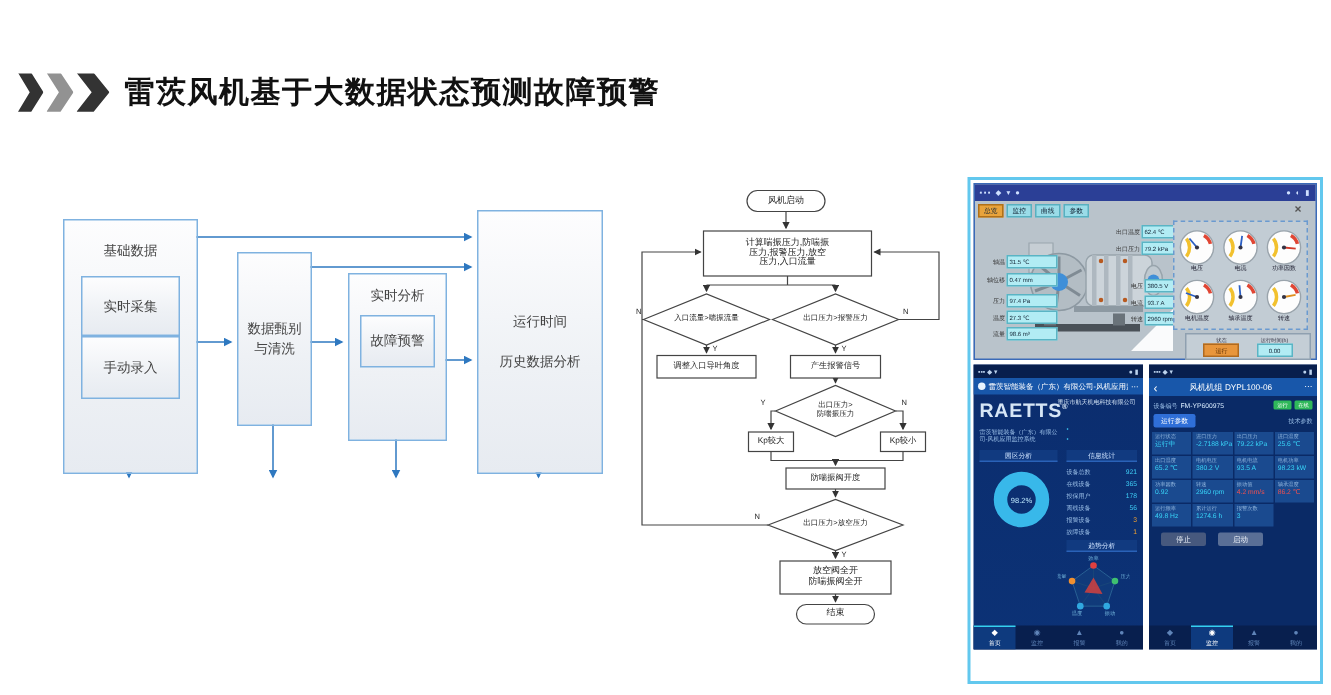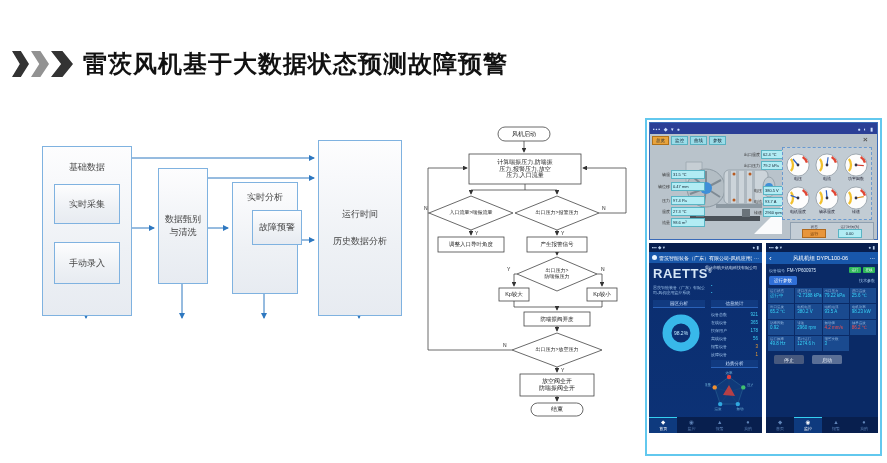--- a/index.html
+++ b/index.html
@@ -5,21 +5,21 @@
   html,body{margin:0;padding:0;background:#fff;}
   .canvas{position:relative;width:887px;height:463px;background:#fff;overflow:hidden;
     font-family:"Liberation Sans","DejaVu Sans",sans-serif;}
   
   .titlebar{position:absolute;left:12px;top:48px;display:flex;align-items:center;}
   .chev{display:inline-block;height:26px;margin-right:2px;
     clip-path:polygon(0 0,52% 0,100% 50%,52% 100%,0 100%,46% 50%);}
   .c1{width:17px;background:#333;}
   .c2{width:18px;background:#929292;}
   .c3{width:22px;background:#333;margin-right:10px;}
-  h1.title{margin:0;font-size:24px;font-weight:bold;color:#111;letter-spacing:1px;}
+  h1.title{margin:0;font-size:20px;font-weight:bold;color:#111;letter-spacing:1px;}
   .logo{position:absolute;left:716px;top:18px;color:#2e6cb4;font-size:27px;font-weight:bold;letter-spacing:1px;}
   .logo sup{font-size:10px;font-weight:bold;}
   
   #diagram{position:absolute;left:38px;top:136px;width:364px;height:210px;}
   #diagram .dbox{position:absolute;border:1px solid #7fb2e0;color:#444;
     background:linear-gradient(180deg,#fdfdfe 0%,#eef1f5 60%,#e7ebf1 100%);
     display:flex;align-items:center;justify-content:center;text-align:center;font-size:9px;}
   #diagram .toplabel{align-items:flex-start;}
   #diagram .toplabel .lbl{margin-top:14px;}
   #diagram svg{position:absolute;left:0;top:0;}
@@ -147,27 +147,27 @@
         <line x1="48" y1="178" x2="48" y2="182" marker-end="url(#ab)"></line>
         <line x1="144" y1="146" x2="144" y2="182" marker-end="url(#ab)"></line>
         <line x1="226" y1="156" x2="226" y2="182" marker-end="url(#ab)"></line>
         <line x1="321" y1="178" x2="321" y2="182" marker-end="url(#ab)"></line>
       </g>
     </svg>
     <div class="dbox toplabel" style="left:4px;top:10px;width:88px;height:168px;">
       <span class="lbl">基础数据</span>
       </div>
     <div class="dbox" style="left:16px;top:48px;width:64px;height:38px;">实时采集</div>
-    <div class="dbox" style="left:16px;top:106px;width:64px;height:40px;">手动录入</div>
+    <div class="dbox" style="left:16px;top:88px;width:64px;height:40px;">手动录入</div>
     <div class="dbox pre" style="left:120px;top:32px;width:48px;height:114px;">数据甄别
 与清洗</div>
     <div class="dbox toplabel" style="left:194px;top:46px;width:64px;height:110px;">
       <span class="lbl" style="margin-top:8px;">实时分析</span>
       </div>
-    <div class="dbox" style="left:202px;top:74px;width:48px;height:33px;margin-left:12px;">故障预警</div>
+    <div class="dbox" style="left:202px;top:74px;width:48px;height:33px;">故障预警</div>
     <div class="dbox" style="left:280px;top:4px;width:82px;height:174px;flex-direction:column;gap:14px;">
       <span>运行时间</span>
       <span>历史数据分析</span>
     </div>
   </div>
 
   <div id="flow">
     <svg width="206" height="330">
       <defs>
         <marker id="ak" markerWidth="6" markerHeight="6" refX="5" refY="3" orient="auto">

